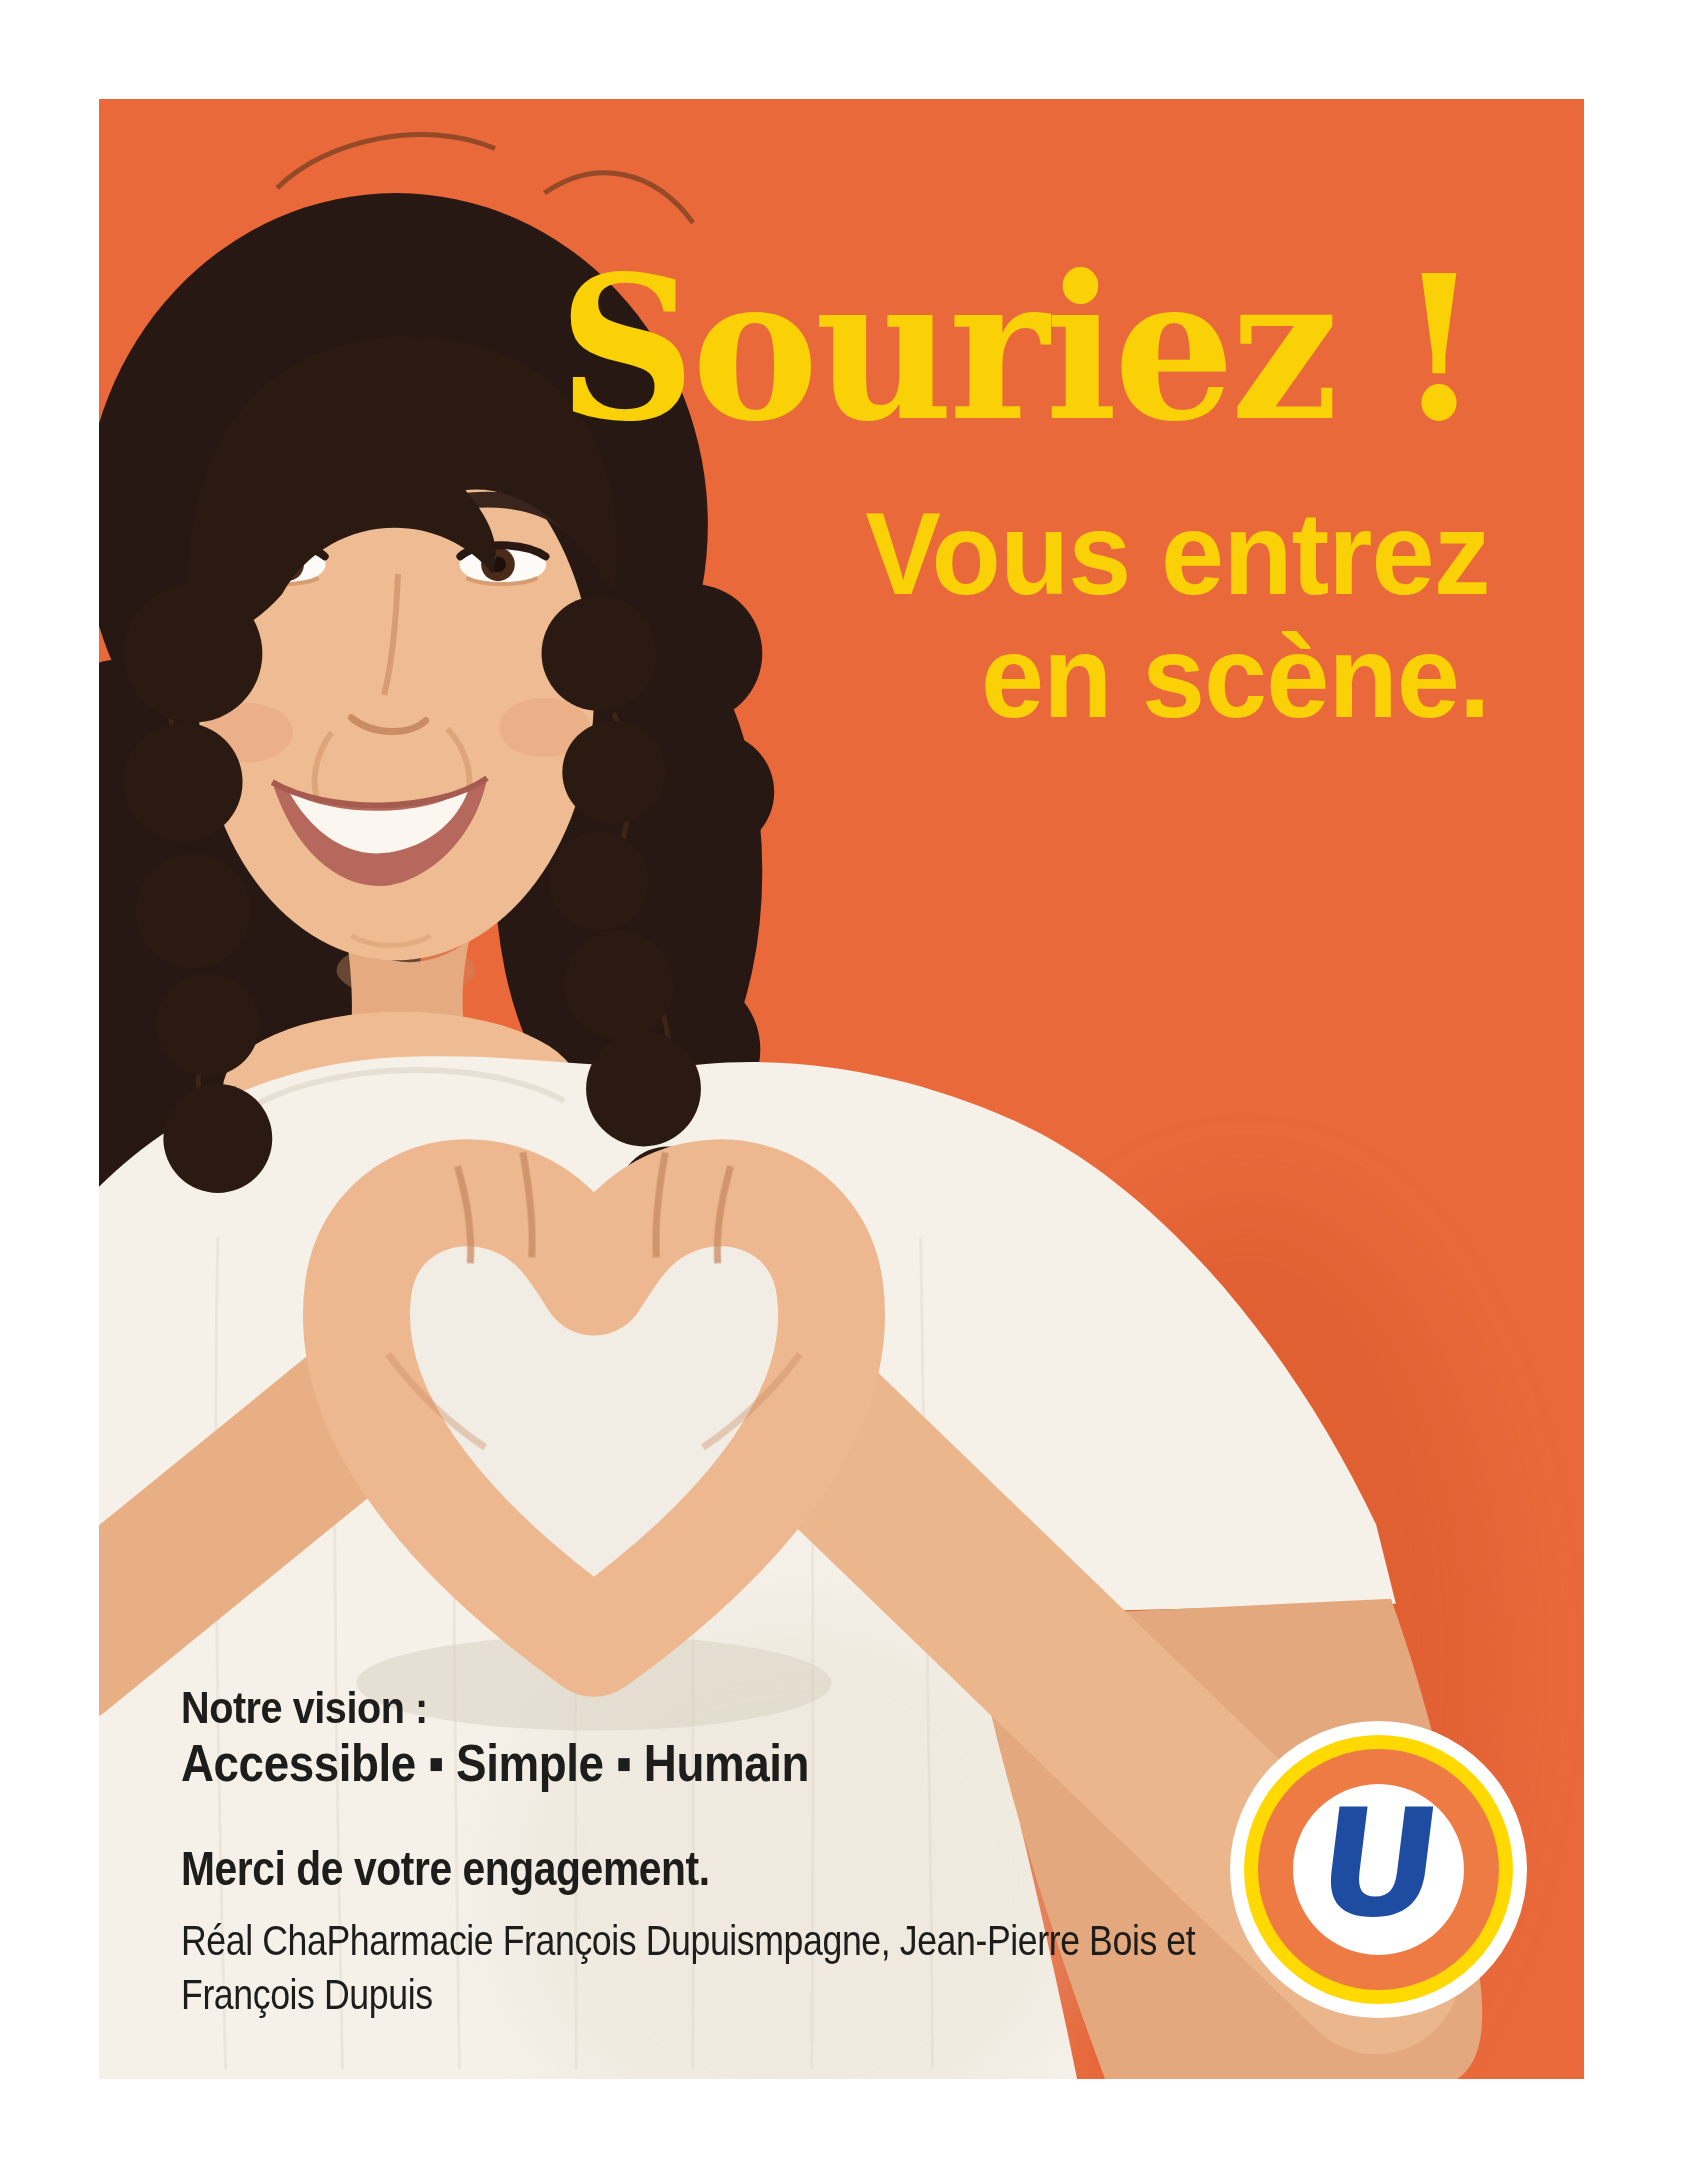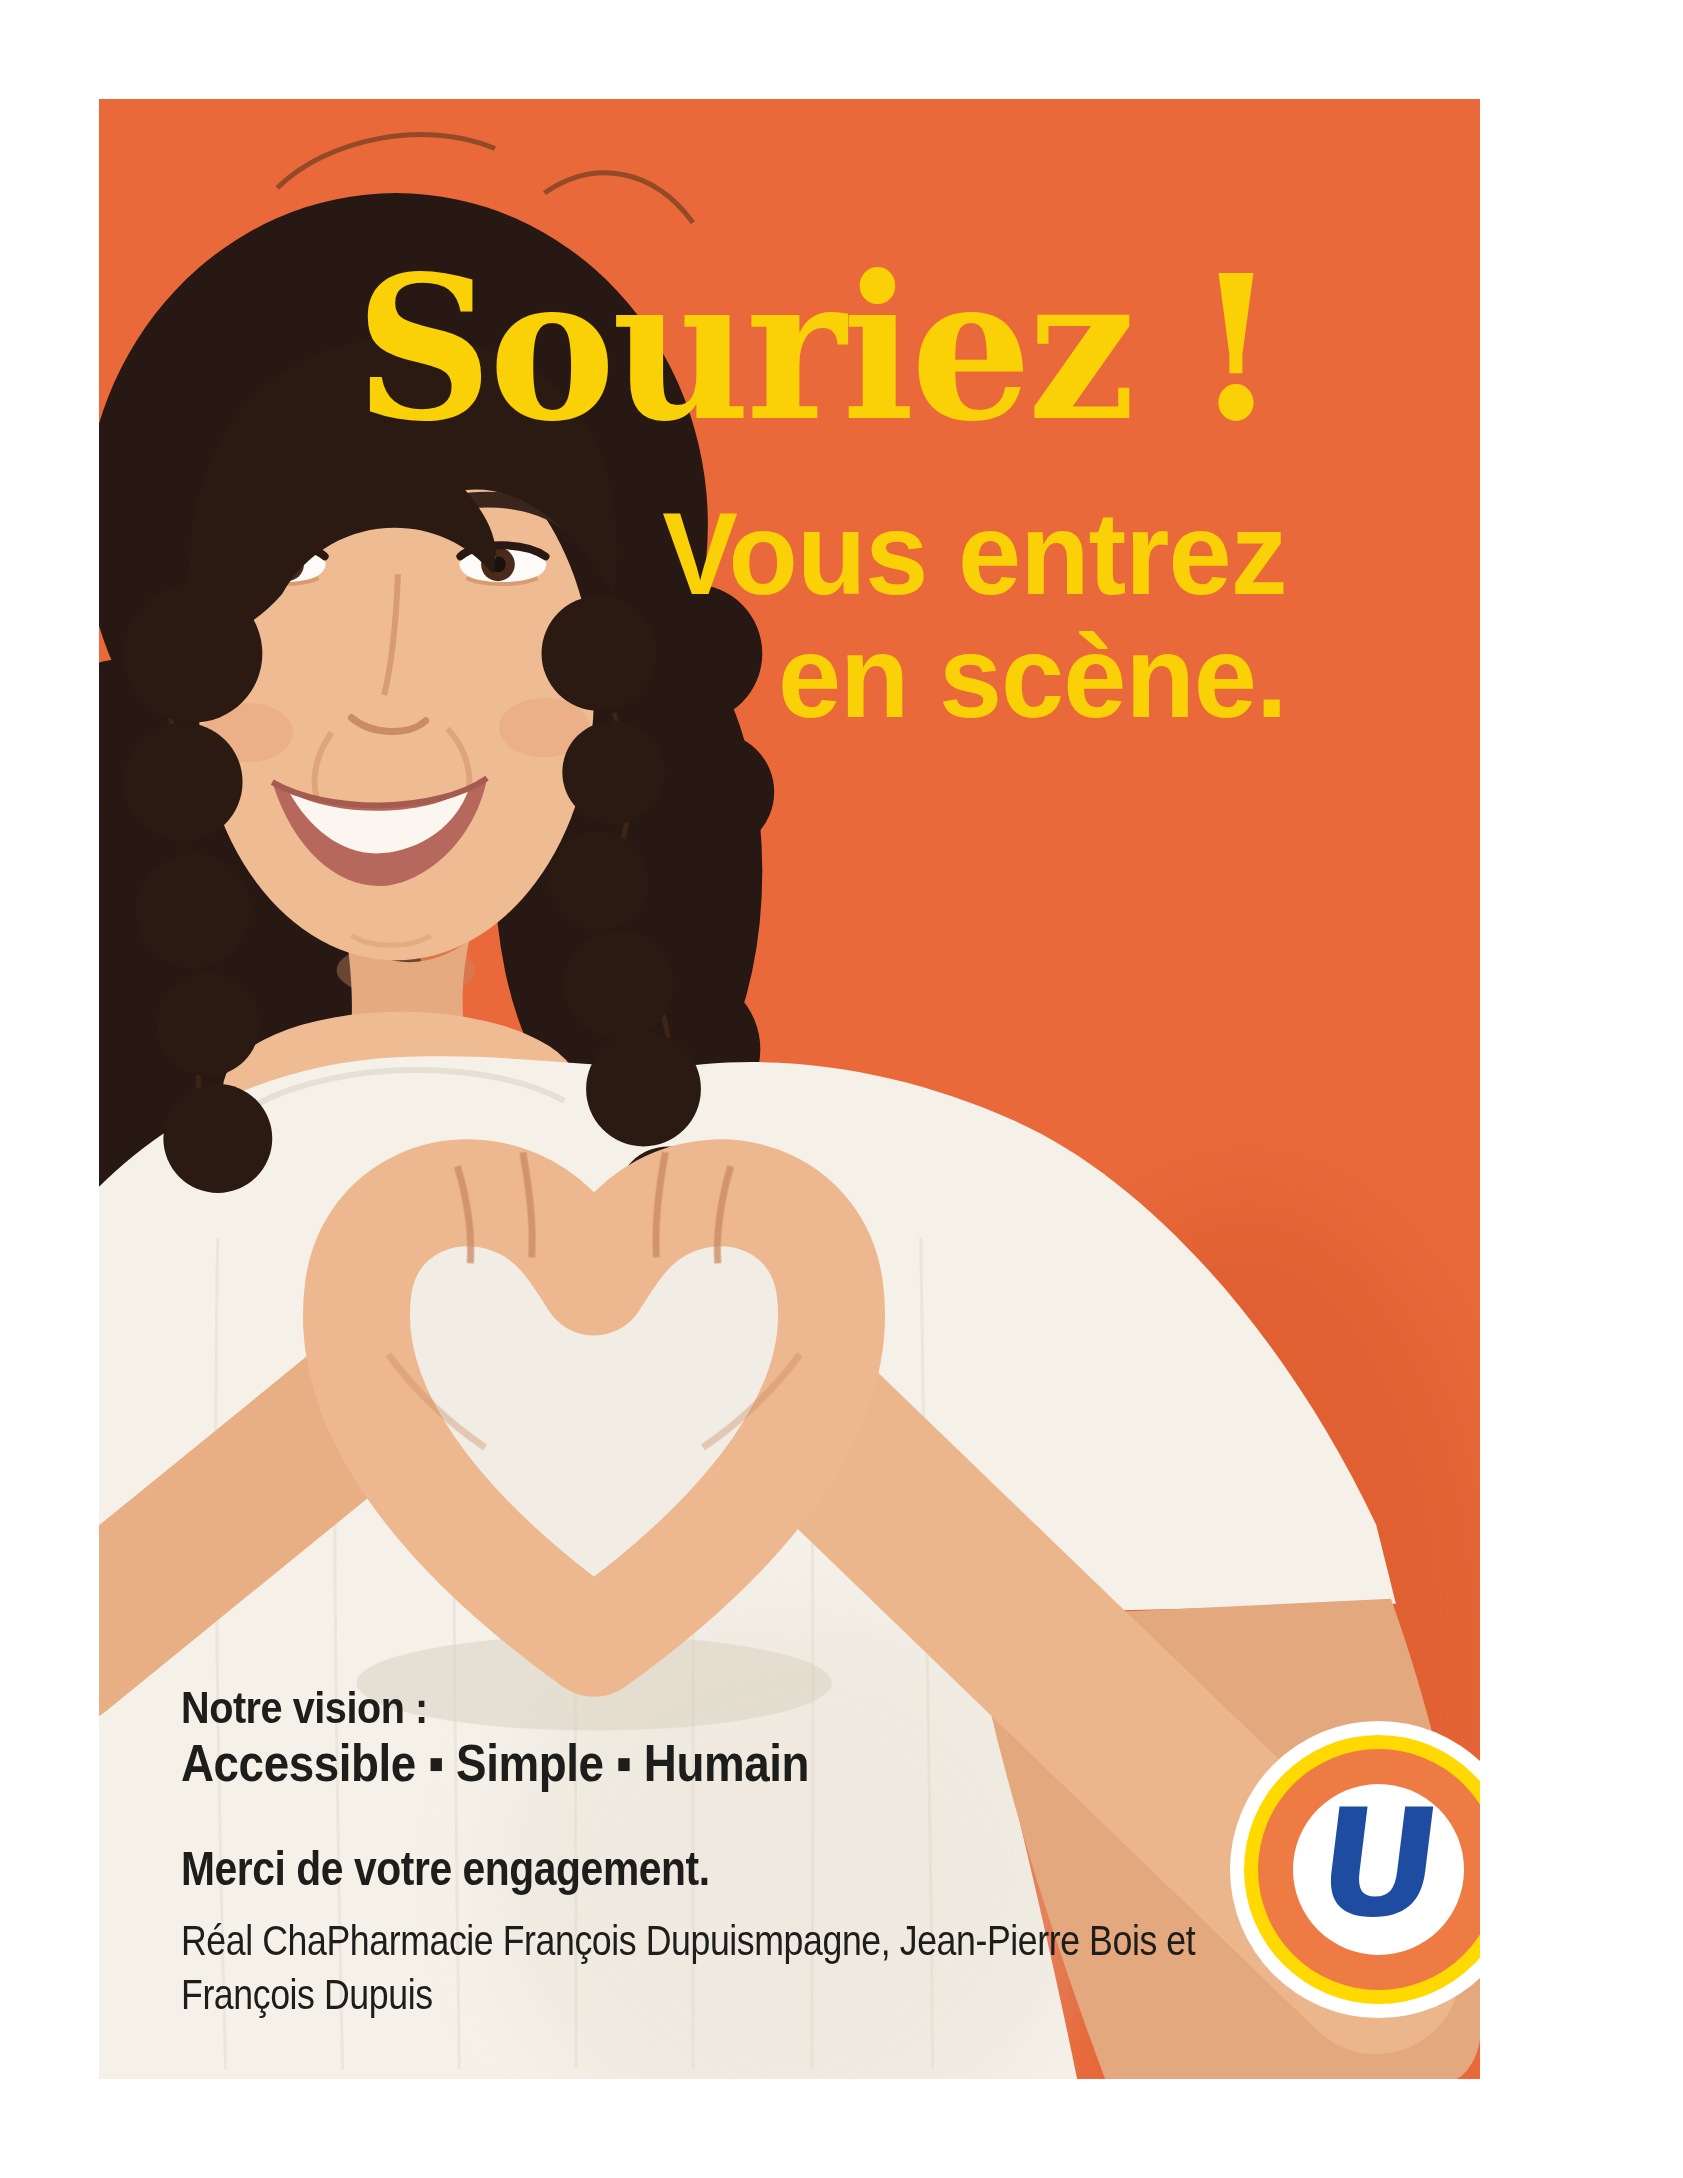--- a/index.html
+++ b/index.html
@@ -1,17 +1,17 @@
 <!DOCTYPE html>
 <html><head>
 <meta charset="utf-8">
 <style>
   html,body{margin:0;padding:0;}
   .page{
-    position:relative;width:1480px;height:2178px;background:#ffffff;
+    position:relative;width:1683px;height:2178px;background:#ffffff;
     overflow:hidden;font-family:"Liberation Sans","DejaVu Sans",sans-serif;
   }
   
   .photo{
     position:absolute;left:99px;top:99px;width:1485px;height:1980px;
     overflow:hidden;z-index:1;background:#E9693B;
   }
   .photo svg{display:block;width:1485px;height:1980px;}
   
   .title{

